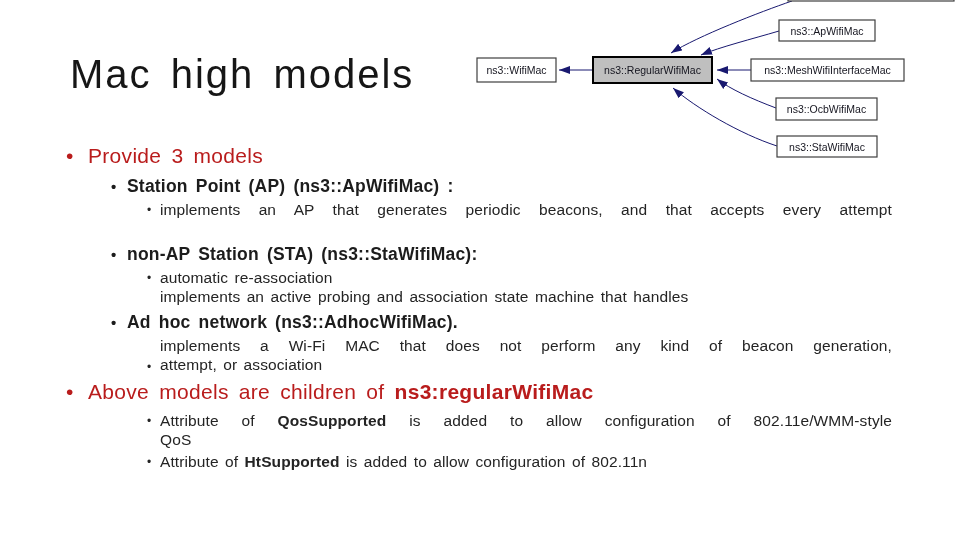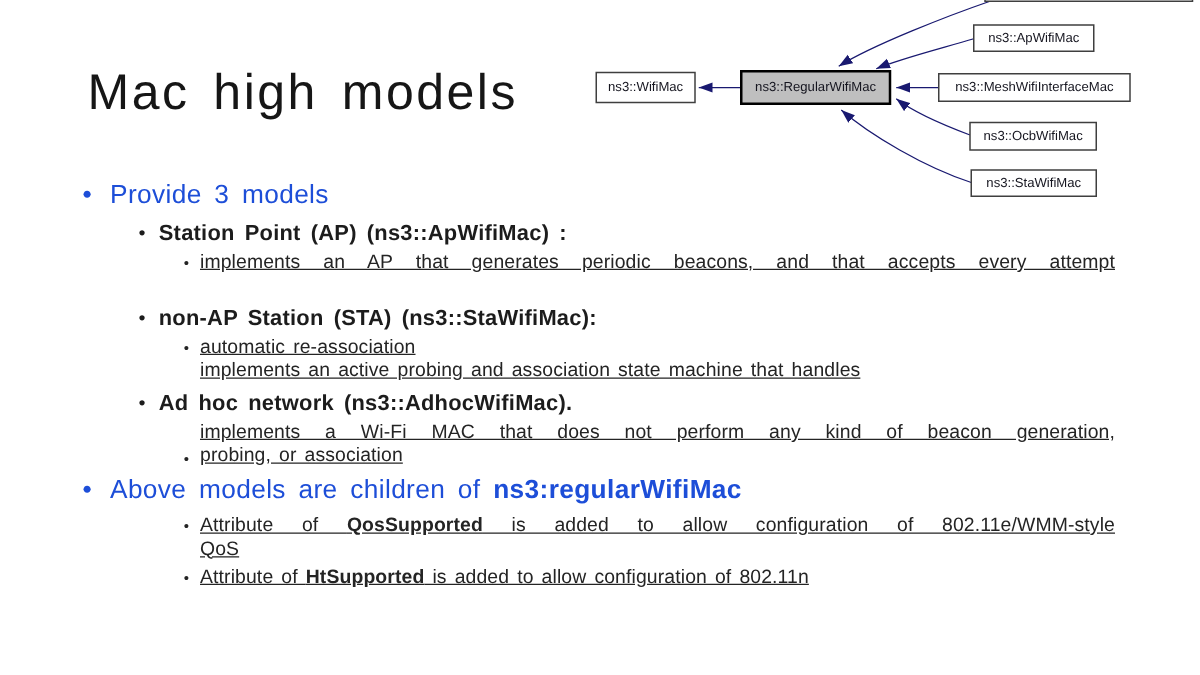--- a/index.html
+++ b/index.html
@@ -12,31 +12,31 @@
   .bullet{flex:0 0 auto;}
   .bullet::before{content:"\2022";}
 
   
   #title{
     left:70px;top:52px;font-size:40px;color:#161616;
     letter-spacing:2px;word-spacing:6px;white-space:nowrap;
   }
 
   
-  .l1{font-size:21px;letter-spacing:.3px;word-spacing:4px;color:#1d4ed8;justify-content:space-between;}
+  .l1{font-size:21px;letter-spacing:.3px;word-spacing:4px;color:#b91c1c;justify-content:space-between;}
   .l1 .bullet{width:22px;}
 
   
   .h2{font-size:17.5px;font-weight:bold;letter-spacing:.2px;word-spacing:3px;color:#1c1c1c;white-space:nowrap;}
   .h2 .bullet{width:16px;font-size:15px;padding-top:2px;}
 
   
   .d{font-size:15.5px;line-height:1.2;letter-spacing:.1px;word-spacing:2px;color:#242424;}
   .d .bullet{width:13px;font-size:12px;padding-top:2px;}
-  .dtext{width:732px;text-decoration:underline;}
+  .dtext{width:732px;}
   .stretch{text-align:justify;text-align-last:justify;}
 
   b{font-weight:bold;}
 
   
   #diagram{left:460px;top:0;overflow:visible;}
   #diagram text{
     font-family:"Liberation Sans",sans-serif;font-size:10.5px;fill:#15151f;
     text-anchor:middle;dominant-baseline:central;
   }
@@ -113,21 +113,21 @@
 </div>
 
 <div class="abs row h2" style="left:111px;top:312px;">
   <span class="bullet"></span>
   <span>Ad hoc network (ns3::AdhocWifiMac).</span>
 </div>
 <div class="abs row d" style="left:147px;top:337px;align-items:flex-end;">
   <span class="bullet"></span>
   <div class="dtext">
     <div class="stretch">implements a Wi-Fi MAC that does not perform any kind of beacon generation,</div>
-    <div>probing, or association</div>
+    <div>attempt, or association</div>
   </div>
 </div>
 
 <div class="abs row l1" style="left:66px;top:380px;">
   <span class="bullet"></span>
   <span><span>Above models are children of </span><b>ns3:regularWifiMac</b></span>
 </div>
 
 <div class="abs row d" style="left:147px;top:412px;">
   <span class="bullet"></span>

